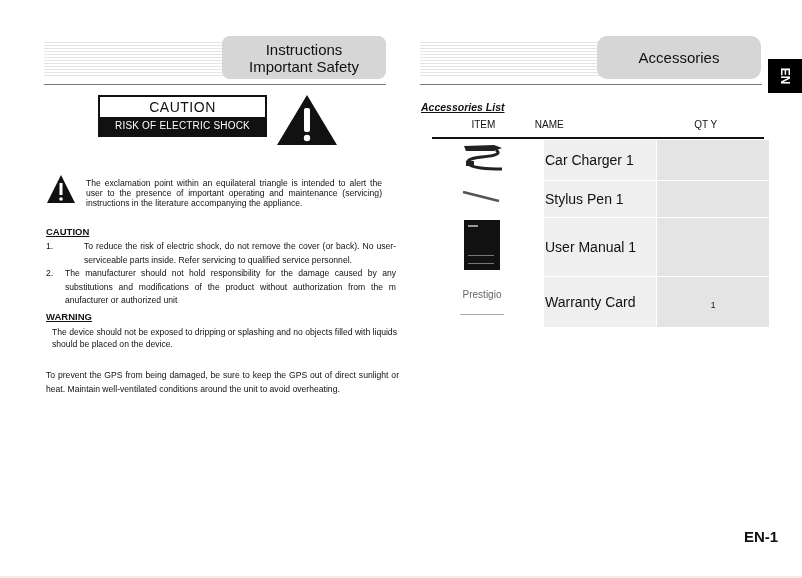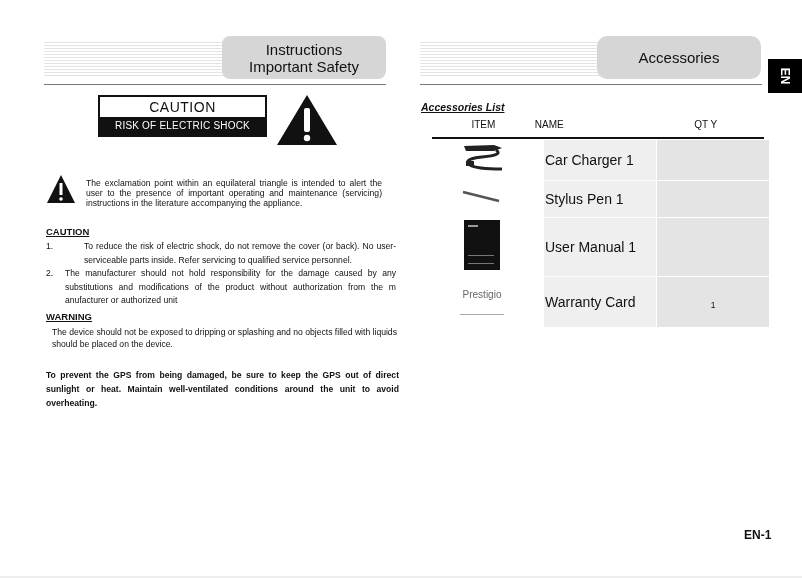--- a/index.html
+++ b/index.html
@@ -7,21 +7,21 @@
   .abs{position:absolute;}
   .stripes{background:repeating-linear-gradient(to bottom,#e4e4e4 0,#e4e4e4 1px,#fff 1px,#fff 3px);}
   .tab{background:#d6d6d6;border-radius:8px;display:flex;align-items:center;justify-content:center;text-align:center;font-size:15px;line-height:17px;color:#111;}
   .rule{height:1px;background:#777;}
   .caution-label{border:2px solid #111;background:#111;}
   .caution-top{background:#fff;text-align:center;font-size:14px;letter-spacing:0.5px;height:20px;line-height:20px;}
   .caution-bottom{color:#fff;text-align:center;font-size:10px;line-height:12px;padding:3px 0;letter-spacing:0.2px;}
   .small{font-size:8.6px;line-height:10px;}
   .heading{font-size:9.5px;font-weight:bold;text-decoration:underline;}
   .just{text-align:justify;}
-  .bold{font-weight:bold;}
+  .bold{font-weight:normal;}
   table.acc{border-collapse:separate;border-spacing:1px;}
   .cell-img{width:120px;background:#fff;text-align:center;}
   .cell-name{width:110px;background:#efefef;text-align:left;font-size:14px;}
   .cell-qty{width:110px;background:#e4e4e4;text-align:center;font-size:8.5px;}
   .en-tab{background:#000;color:#fff;font-weight:bold;font-size:12px;display:flex;align-items:center;justify-content:center;}
   .en-tab span{transform:rotate(90deg);display:inline-block;}
 </style>
 </head>
 <body>
 
@@ -128,14 +128,14 @@
       <div>Prestigio</div>
       <div style="width:44px;height:1px;background:#aaa;margin:14px auto 0;"></div>
     </td>
     <td class="cell-name">Warranty Card</td>
     <td class="cell-qty" style="padding-top:6px;">1</td>
   </tr>
 </tbody>
     </table>
 </div>
 
-<div class="abs" style="left:744px;top:528px;font-size:12px;font-weight:bold;">EN-1</div>
+<div class="abs" style="left:744px;top:528px;font-size:15px;font-weight:bold;">EN-1</div>
 <div class="abs" style="left:0;top:576px;width:802px;height:2px;background:#eee;"></div>
 
 </body></html>

